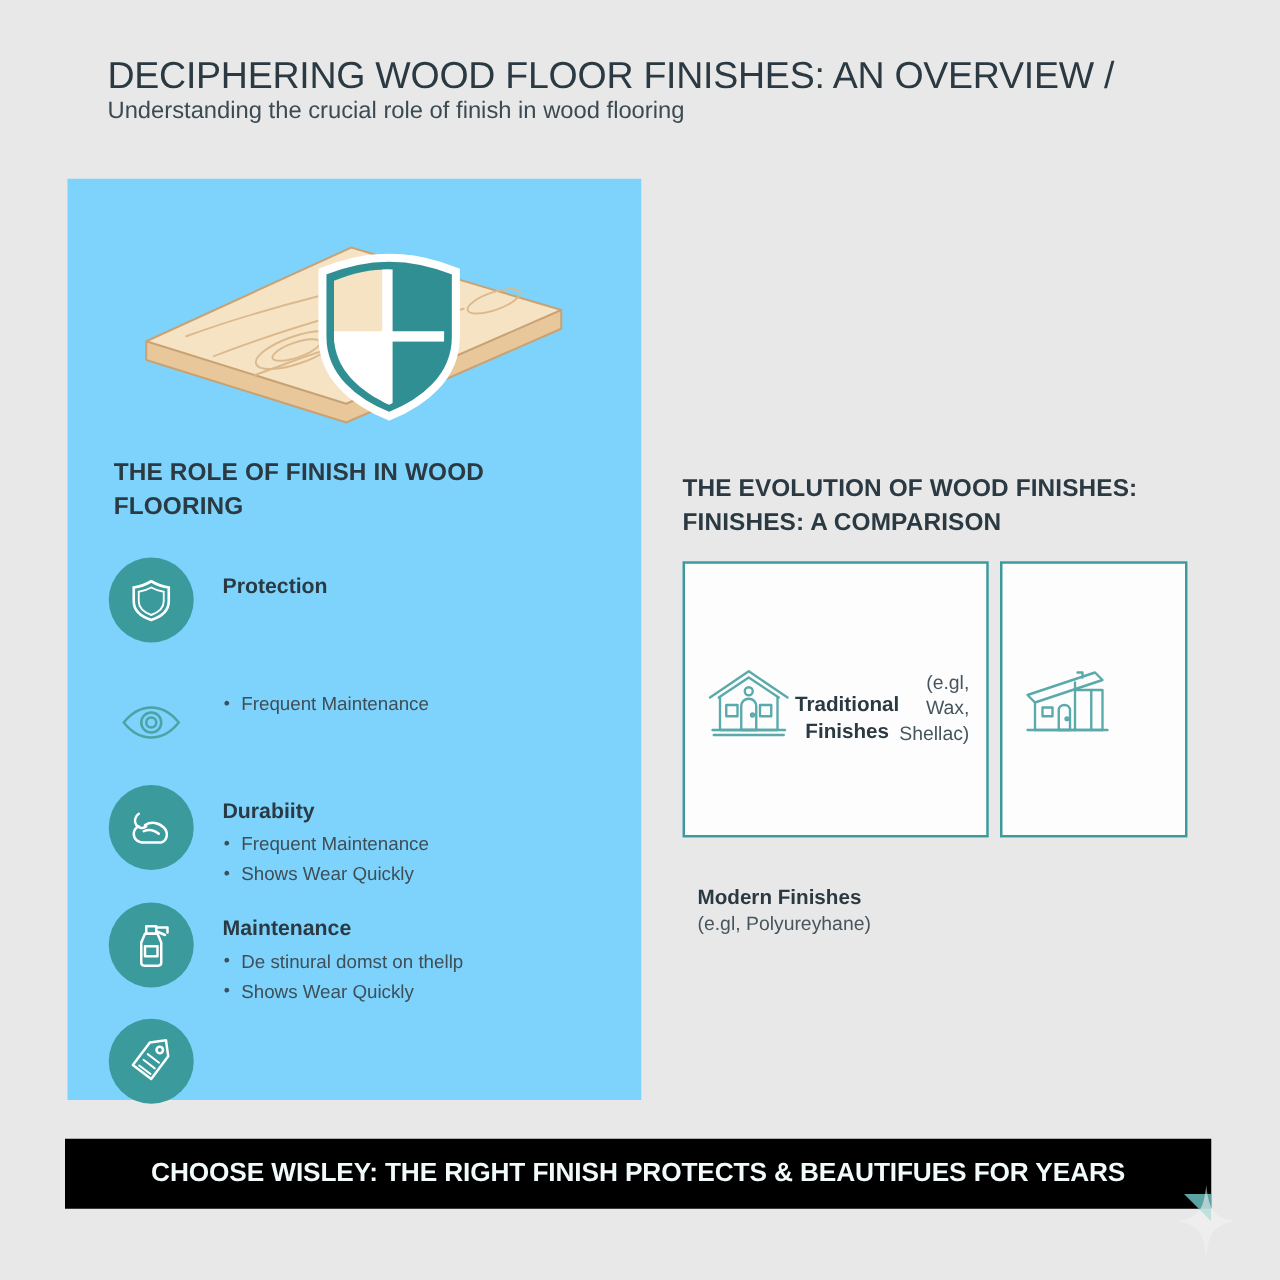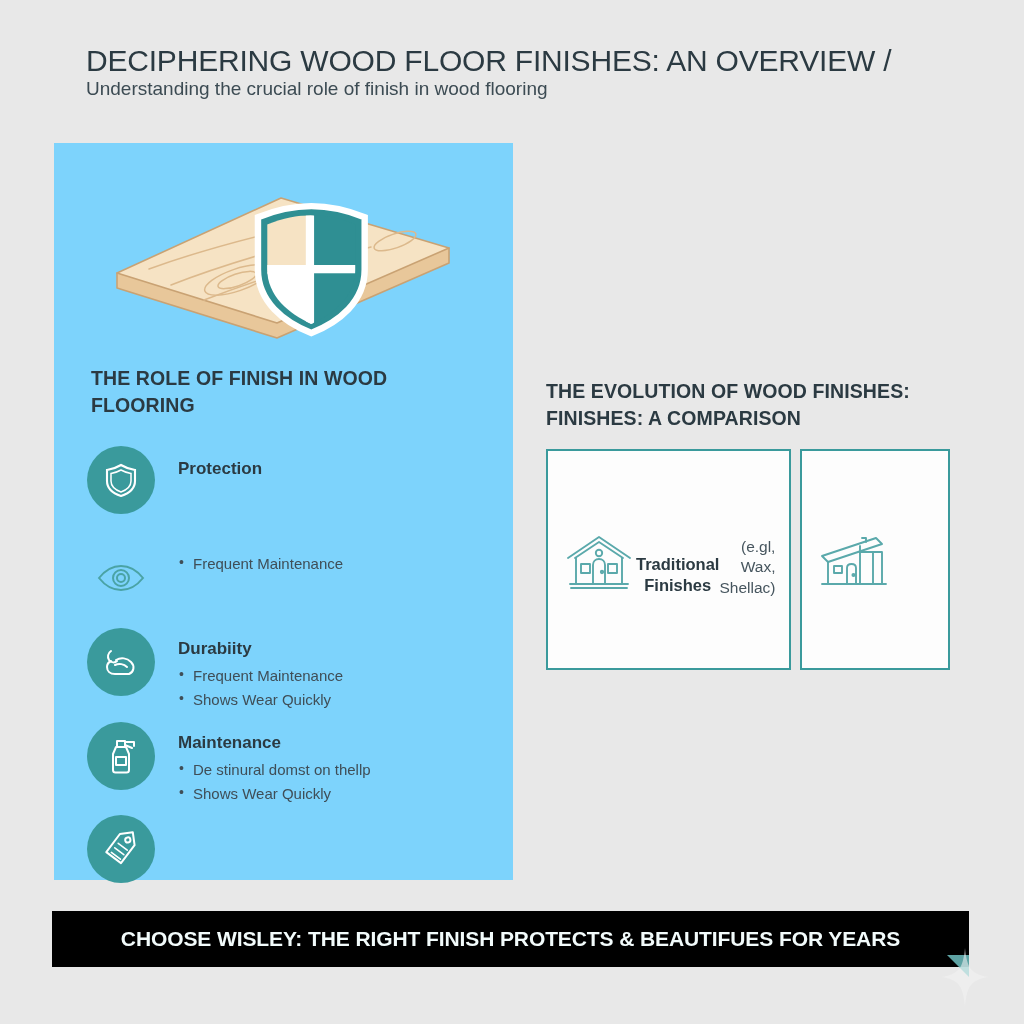--- a/index.html
+++ b/index.html
@@ -443,20 +443,24 @@
           <path d="M6 52 L70 52"></path>
           <rect x="18" y="34" width="8" height="7"></rect>
           <path d="M31 36 C31 33.5 33 32 35.5 32 C38 32 40 33.5 40 36 L40 52 L31 52 Z"></path>
           <circle cx="37.5" cy="43" r="1.1"></circle>
           <path d="M46 6 L50 6 L50 10"></path>
         </svg>
       </div>
     </div>
   </div>
 
+  <div class="modern-note">
+    <div class="mn-title">Modern Finishes</div>
+    <div class="mn-sub">(e.gl, Polyureyhane)</div>
+  </div>
 
   <div class="banner">
     <div class="banner-text">CHOOSE WISLEY: THE RIGHT FINISH PROTECTS &amp; BEAUTIFUES FOR YEARS</div>
     <div class="banner-fold"></div>
   </div>
 
   <div class="sparkle">
     <svg width="48" height="58" viewBox="0 0 48 58">
       <path d="M24 0 C26 20, 30 26, 47 29 C30 32, 26 38, 24 58 C22 38, 18 32, 1 29 C18 26, 22 20, 24 0 Z" fill="#f4f4f4"></path>
     </svg>

